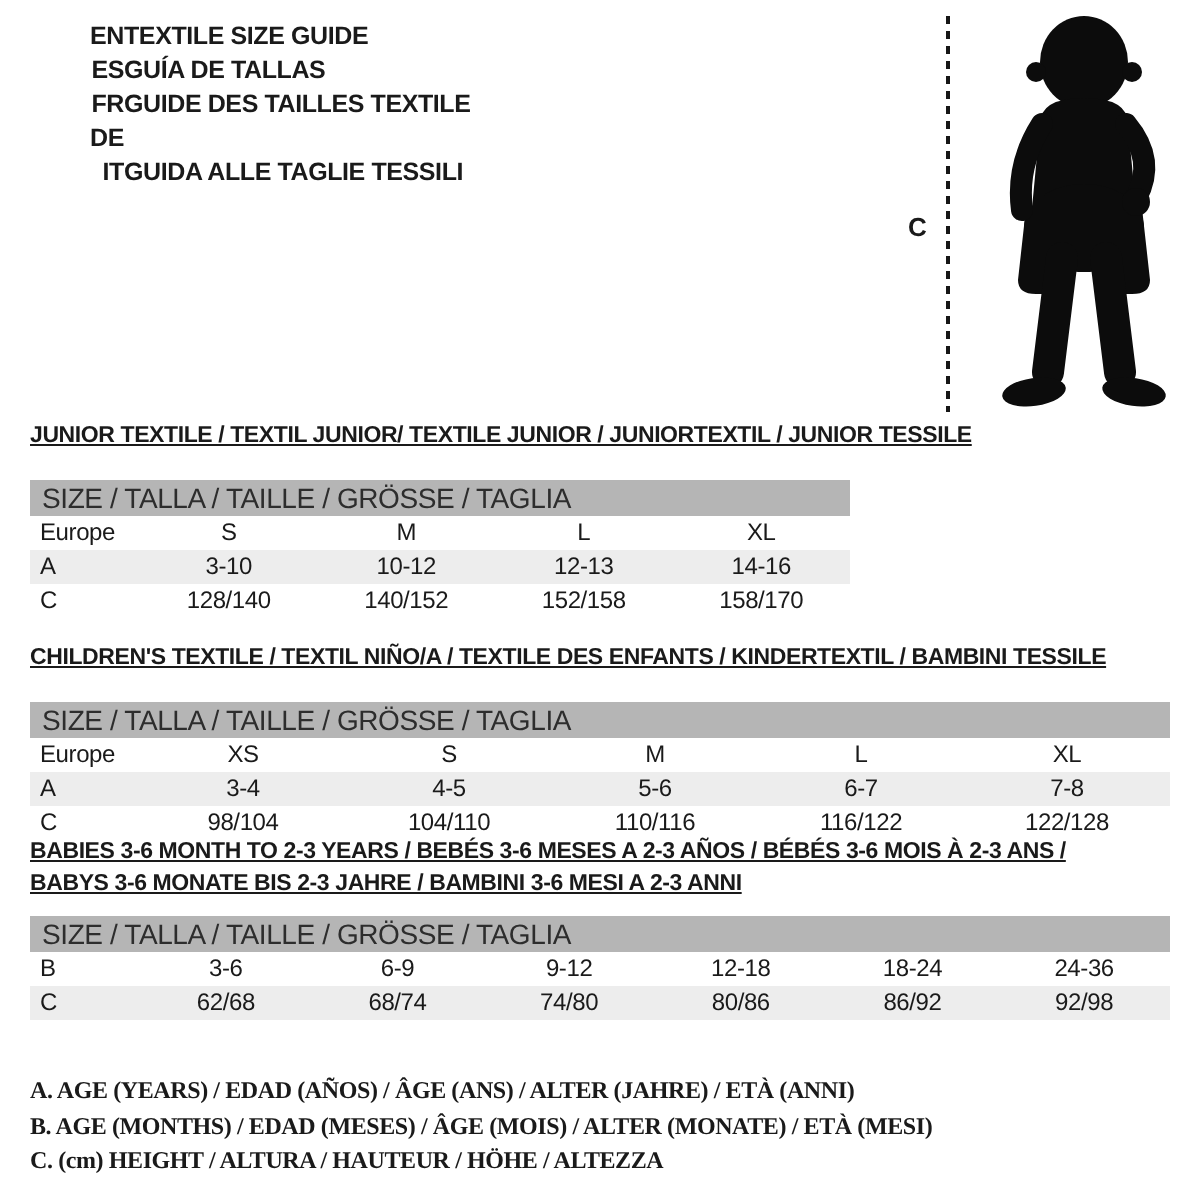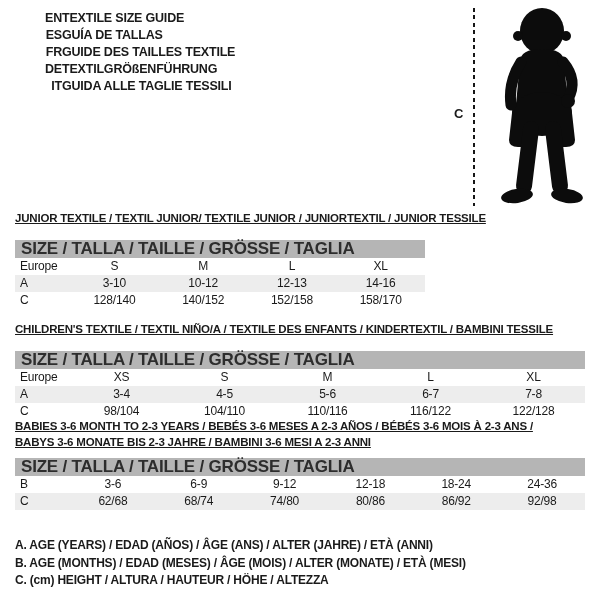--- a/index.html
+++ b/index.html
@@ -36,29 +36,29 @@
   .sec-0{top:211px;width:410px;}
   .sec-1{top:322px;width:570px;}
   .sec-2{top:419px;width:570px;}
   .sec-title{font-weight:bold;font-size:11.5px;letter-spacing:-0.2px;margin-bottom:13px;}
   .sec-title-line{line-height:15.5px;white-space:nowrap;text-decoration:underline;}
   .sec-2 .sec-title{margin-bottom:8px;}
 
   .size-bar{
     background:var(--bar);color:#2d2d2d;
     height:18px;line-height:18px;padding-left:6px;
-    font-size:17px;letter-spacing:-0.2px;font-weight:bold;
+    font-size:14px;letter-spacing:-0.2px;
   }
   .t-row{display:flex;height:17px;line-height:17px;font-size:12px;letter-spacing:-0.2px;}
   .t-row.shaded{background:var(--alt);}
   .t-label{flex:0 0 50px;padding-left:5px;text-align:left;}
   .t-cell{flex:1;text-align:center;}
 
   
-  .footnotes{position:absolute;left:15px;top:537px;}
+  .footnotes{position:absolute;left:15px;top:537px;font-family:Liberation Serif, serif;}
   .footnote{font-size:12px;font-weight:bold;line-height:17.5px;letter-spacing:-0.2px;white-space:nowrap;}
 </style>
 </head>
 <body>
 
 <div class="page">
 
   <div class="lang-list">
       <div class="lang-row">
         <span class="lang-code">EN</span>
@@ -67,21 +67,20 @@
       <div class="lang-row">
         <span class="lang-code">ES</span>
         <span class="lang-title">GUÍA DE TALLAS</span>
       </div>
       <div class="lang-row">
         <span class="lang-code">FR</span>
         <span class="lang-title">GUIDE DES TAILLES TEXTILE</span>
       </div>
       <div class="lang-row">
         <span class="lang-code">DE</span>
-        <span class="lang-title">TEXTILGRÖßENFÜHRUNG</span>
       </div>
       <div class="lang-row">
         <span class="lang-code">IT</span>
         <span class="lang-title">GUIDA ALLE TAGLIE TESSILI</span>
       </div>
     </div>
 
   <div class="figure">
     <div class="dash-line"></div>
     <div class="height-label">C</div>

